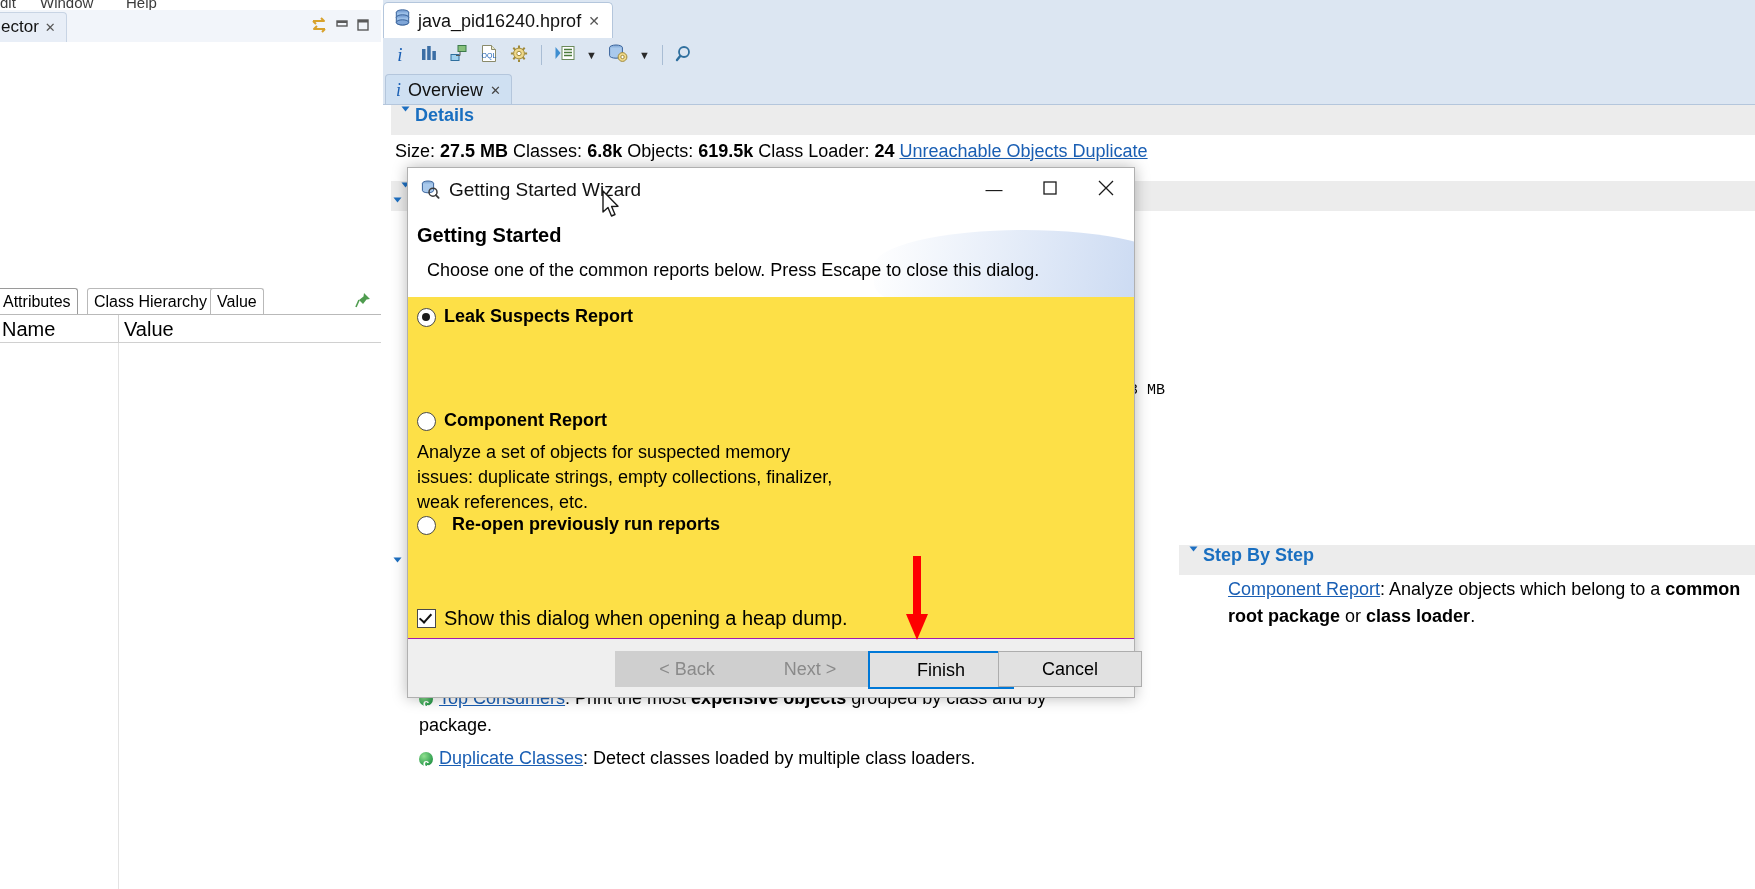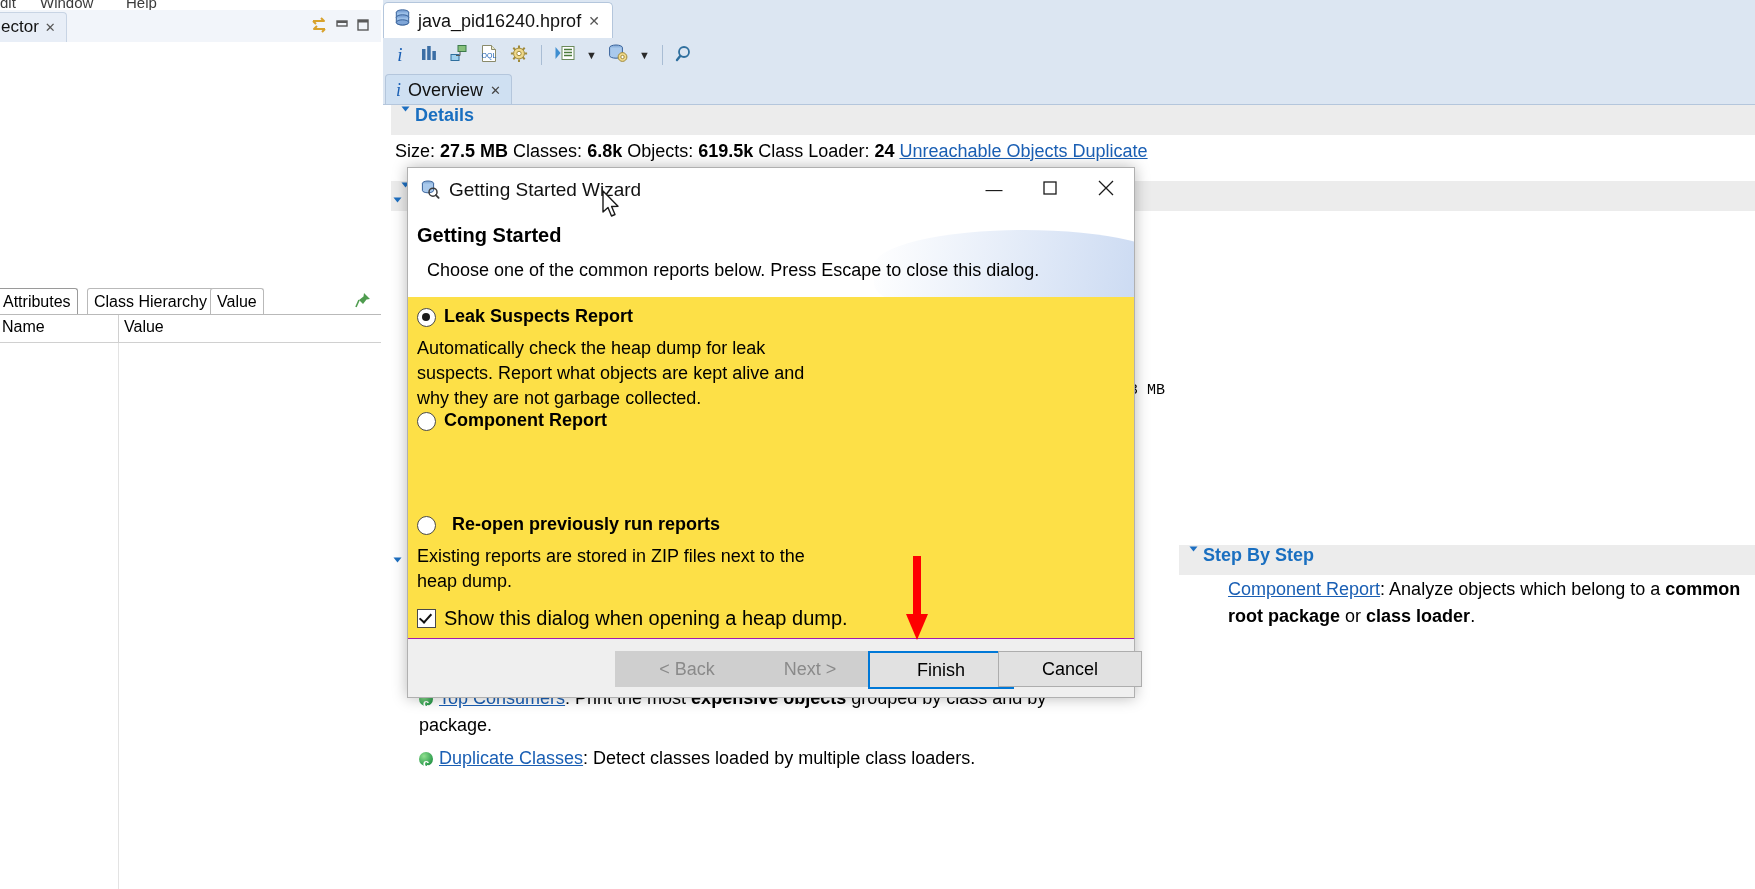--- a/index.html
+++ b/index.html
@@ -30,21 +30,21 @@
 
   
   #insp-tabs{position:absolute;left:0;top:278px;width:381px;height:26px;}
   .ftab{position:absolute;top:0;height:25px;line-height:25px;padding:0 6px;
       font-size:16px;color:#000;background:#fff;border:1px solid #b9b9b9;
       border-bottom:none;border-radius:3px 3px 0 0;white-space:nowrap;}
   .ftab.sel{background:#fff;border-color:#9a9a9a;}
   #insp-pin{position:absolute;right:10px;top:282px;}
   #insp-hdr{position:absolute;left:0;top:304px;width:381px;height:28px;
       border-top:1px solid #b9b9b9;background:#fff;}
-  #insp-hdr .col{position:absolute;top:3px;font-size:16px;color:#000;}
+  #insp-hdr .col{position:absolute;top:3px;font-size:20px;color:#000;}
   #insp-hdr .sep{position:absolute;top:0;width:1px;height:28px;background:#d0d0d0;}
   #insp-grid{position:absolute;left:0;top:332px;width:381px;height:557px;background:#fff;
       border-top:1px solid #d0d0d0;}
   #insp-grid .vline{position:absolute;left:118px;top:0;width:1px;height:557px;background:#e3e3e3;}
 
   
   #editor{position:absolute;left:383px;top:0;width:1372px;height:889px;background:#fff;}
   #ed-tabrow{position:absolute;left:0;top:0;width:1372px;height:38px;background:#dce6f2;}
   #ed-tab{position:absolute;left:0;top:2px;height:36px;background:#fff;
       border:1px solid #b4c6dc;border-bottom:none;border-radius:5px 5px 0 0;
@@ -374,32 +374,31 @@
     <div class="h1 nosel">Getting Started</div>
     <div class="h2 nosel">Choose one of the common reports below. Press Escape to close this dialog.</div>
   </div>
 
   <div id="dlg-content">
 
     <div class="radio-row" style="left:9px;top:9px;">
       <span class="radio on"></span>
       <span class="radio-lbl">Leak Suspects Report</span>
     </div>
-    <div class="radio-desc" style="left:9px;top:39px;width:400px;">Automatically check the heap dump for leak suspects. Report what objects are kept alive and why they are not garbage collected.</div>
 
     <div class="radio-row" style="left:9px;top:113px;">
       <span class="radio"></span>
       <span class="radio-lbl">Component Report</span>
     </div>
+    <div class="radio-desc" style="left:9px;top:143px;width:418px;">Analyze a set of objects for suspected memory issues: duplicate strings, empty collections, finalizer, weak references, etc.</div>
 
     <div class="radio-row" style="left:9px;top:217px;gap:16px;">
       <span class="radio"></span>
       <span class="radio-lbl">Re-open previously run reports</span>
     </div>
-    <div class="radio-desc" style="left:9px;top:247px;width:400px;">Existing reports are stored in ZIP files next to the heap dump.</div>
 
     <div class="chk-row" style="left:9px;top:310px;">
       <span class="chk on"></span>
       <span class="chk-lbl">Show this dialog when opening a heap dump.</span>
     </div>
   </div>
 
   <div id="dlg-btnbar">
     <div class="dbtn" style="left:207px;">&lt; Back</div>
     <div class="dbtn" style="left:330px;">Next &gt;</div>

